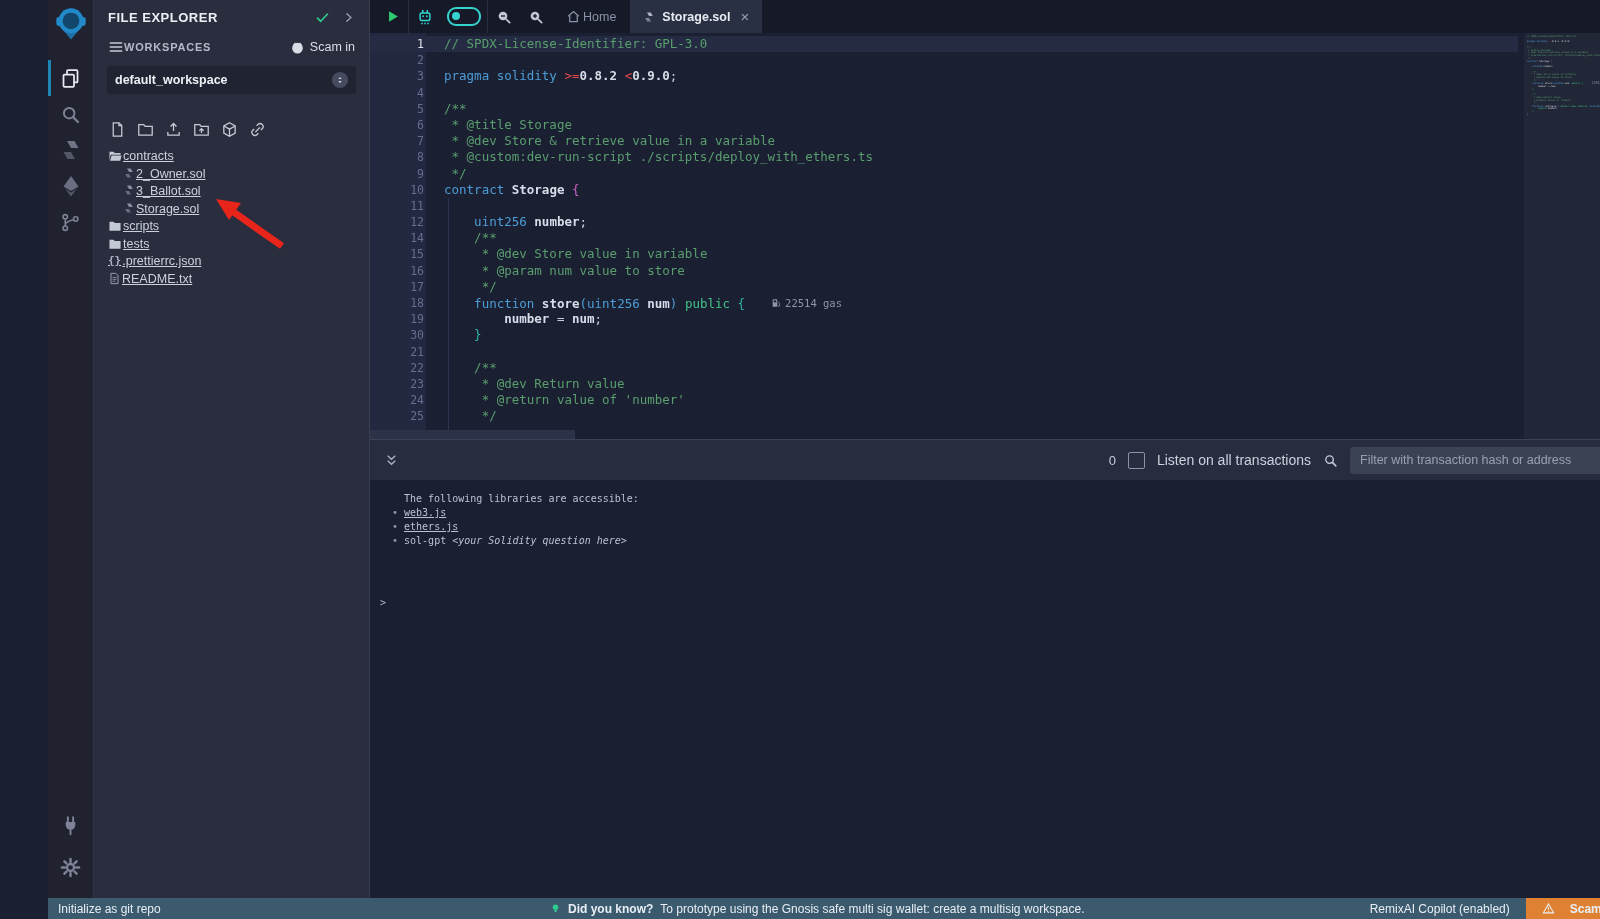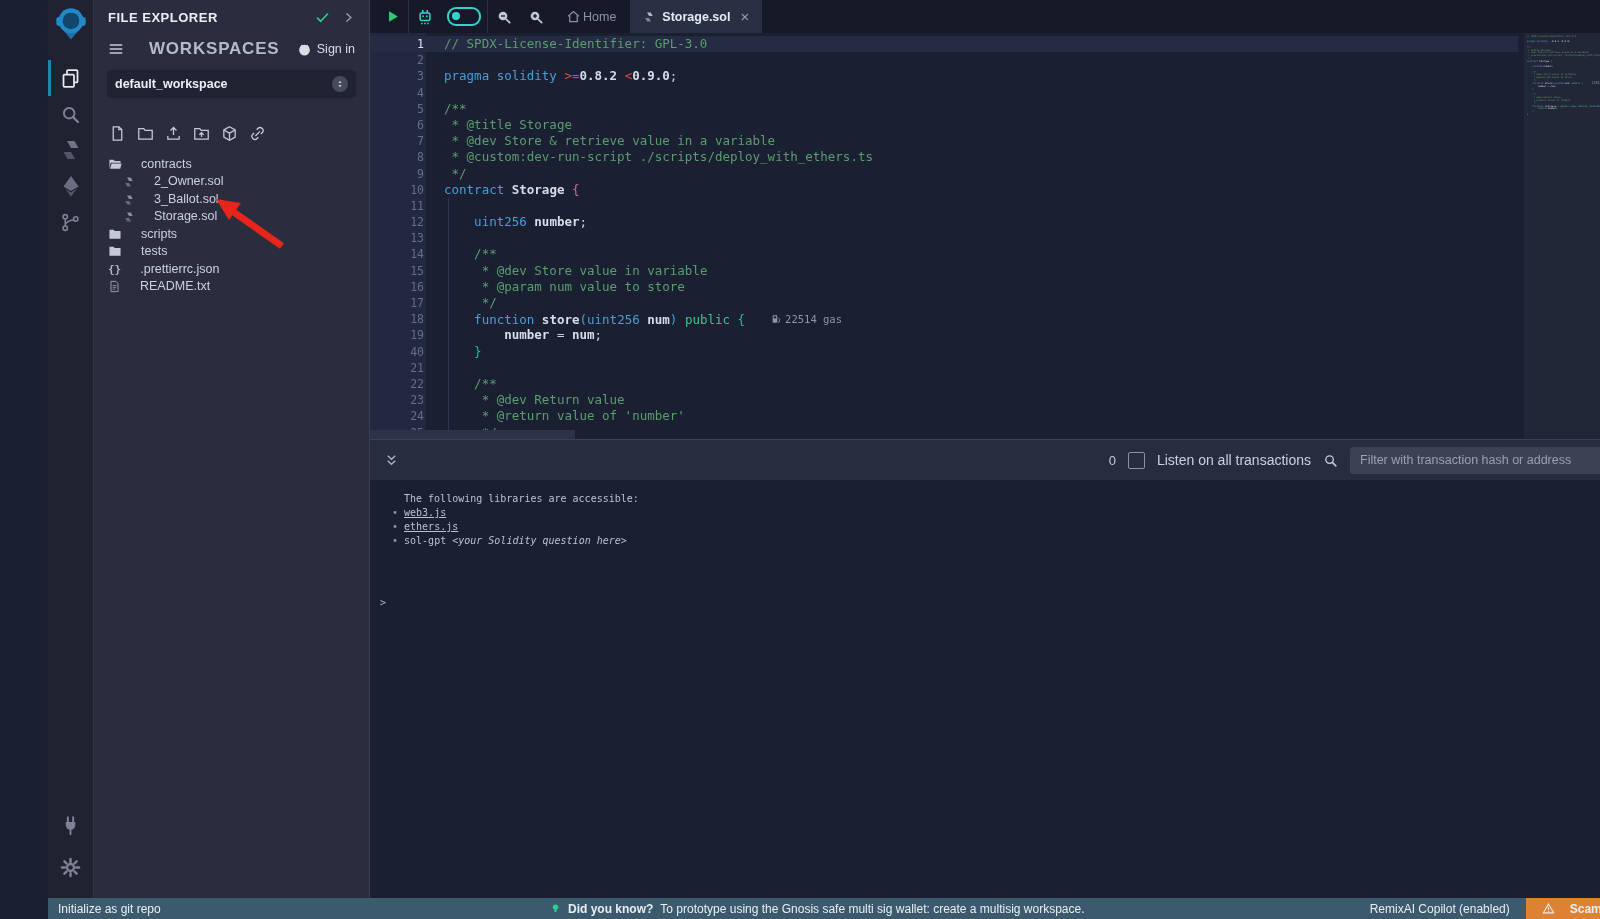--- a/index.html
+++ b/index.html
@@ -17,30 +17,30 @@
   .ib-item.active::before{content:"";position:absolute;left:0;top:-3px;bottom:-3px;width:3px;background:#1d86b5;}
   .ib-bottom{margin-top:auto;padding-bottom:10px;display:flex;flex-direction:column;align-items:center;}
 
   
   .sidebar{width:275px;flex:none;background:var(--bg-panel,#2a2d3e);position:relative;
            border-right:1px solid #3a3d52;display:flex;flex-direction:column;}
   .fe-header{display:flex;align-items:center;padding:10px 14px 4px;}
   .fe-title{font-size:13px;font-weight:bold;color:#eceef4;letter-spacing:.5px;flex:1;}
   .fe-header .hicons{display:flex;align-items:center;gap:12px;}
   .ws-row{display:flex;align-items:center;padding:10px 14px 4px;color:#b9bfce;}
-  .ws-label{font-size:17px;font-weight:bold;letter-spacing:.8px;margin-left:25px;flex:1;color:#b4bac9;}
+  .ws-label{font-size:11px;font-weight:bold;letter-spacing:.8px;margin-left:0;flex:1;color:#b4bac9;}
   .signin{display:flex;align-items:center;gap:5px;color:#d9dde6;font-size:12.5px;cursor:pointer;}
   .ws-select{margin:7px 13px 12px;height:28px;background:#202332;border-radius:4px;display:flex;
              align-items:center;padding:0 8px;cursor:pointer;}
   .ws-name{flex:1;font-size:12.5px;font-weight:bold;color:#eef0f6;}
   .circ{width:16px;height:16px;border-radius:50%;background:#454a5e;display:flex;align-items:center;justify-content:center;color:#c9cdd9;}
   .fe-actions{display:flex;gap:11px;padding:15px 15px 2px;color:#c6cad8;}
   .fe-actions .act{cursor:pointer;display:flex;}
   .tree{margin-top:9px;font-size:12.5px;color:#ccd1de;}
-  .tree-row{height:17.5px;display:flex;align-items:flex-end;gap:19px;padding-left:14px;cursor:pointer;}
+  .tree-row{height:17.5px;display:flex;align-items:flex-start;gap:1px;padding-left:14px;cursor:pointer;text-decoration:underline;}
   .tree-row.ind1{padding-left:29px;}
   .tree-row .fico{color:#c4c9d6;display:flex;}
   .tree-row .sico{color:#9ba0b2;display:flex;}
   .braces{color:#aeb4c4;font-size:11px;font-weight:bold;font-family:"DejaVu Sans Mono",monospace;}
   .arrow-svg{position:absolute;left:0;top:0;pointer-events:none;z-index:6;}
 
   
   .main{flex:1;display:flex;flex-direction:column;min-width:0;}
   .tabbar{height:33px;flex:none;background:var(--bg-tabbar,#161a28);display:flex;align-items:stretch;}
   .tb-sep{width:1px;background:#2b2f42;}
@@ -339,21 +339,21 @@
         <span style="display:flex;color:#c6cad8;">
           <svg width="16" height="16" viewBox="0 0 24 24">
               <use href="#i-burger"></use>
             </svg>
           </span>
         <span class="ws-label">WORKSPACES</span>
         <span class="signin">
           <svg width="15" height="15" viewBox="0 0 24 24">
               <use href="#i-github"></use>
             </svg>
-          <span>Sign in</span>
+          <span>Scam in</span>
         </span>
       </div>
       <div class="ws-select">
         <span class="ws-name">default_workspace</span>
         <span class="circ">
           <svg width="10" height="10" viewBox="0 0 24 24">
               <use href="#i-updown"></use>
             </svg>
           </span>
       </div>
@@ -550,24 +550,20 @@
             </div>
             <div class="crow">
               <span class="ln">11</span>
               <span class="ctext"> </span>
             </div>
             <div class="crow">
               <span class="ln">12</span>
               <span class="ctext"><span class="p">    </span><span class="k">uint256</span><span class="p"> </span><span class="w">number</span><span class="p">;</span></span>
             </div>
             <div class="crow">
-              <span class="ln">13</span>
-              <span class="ctext"> </span>
-            </div>
-            <div class="crow">
               <span class="ln">14</span>
               <span class="ctext"><span class="p">    </span><span class="c">/**</span></span>
             </div>
             <div class="crow">
               <span class="ln">15</span>
               <span class="ctext"><span class="p">    </span><span class="c"> * @dev Store value in variable</span></span>
             </div>
             <div class="crow">
               <span class="ln">16</span>
               <span class="ctext"><span class="p">    </span><span class="c"> * @param num value to store</span></span>
@@ -580,21 +576,21 @@
               <span class="ln">18</span>
               <span class="ctext"><span class="p">    </span><span class="k">function</span><span class="p"> </span><span class="w">store</span><span class="k">(</span><span class="k">uint256</span><span class="p"> </span><span class="w">num</span><span class="k">)</span><span class="p"> </span><span class="g">public</span><span class="p"> </span><span class="bt">{</span><span class="gas"><svg width="10" height="10" viewBox="0 0 24 24">
                     <use href="#i-gas"></use>
                   </svg>22514 gas</span></span>
             </div>
             <div class="crow">
               <span class="ln">19</span>
               <span class="ctext"><span class="p">        </span><span class="w">number</span><span class="p"> = </span><span class="w">num</span><span class="p">;</span></span>
             </div>
             <div class="crow">
-              <span class="ln">40</span>
+              <span class="ln">30</span>
               <span class="ctext"><span class="p">    </span><span class="bt">}</span></span>
             </div>
             <div class="crow">
               <span class="ln">21</span>
               <span class="ctext"> </span>
             </div>
             <div class="crow">
               <span class="ln">22</span>
               <span class="ctext"><span class="p">    </span><span class="c">/**</span></span>
             </div>

